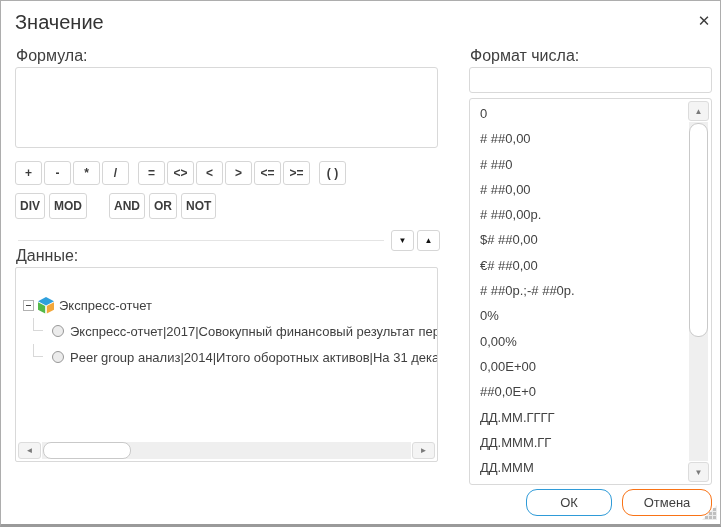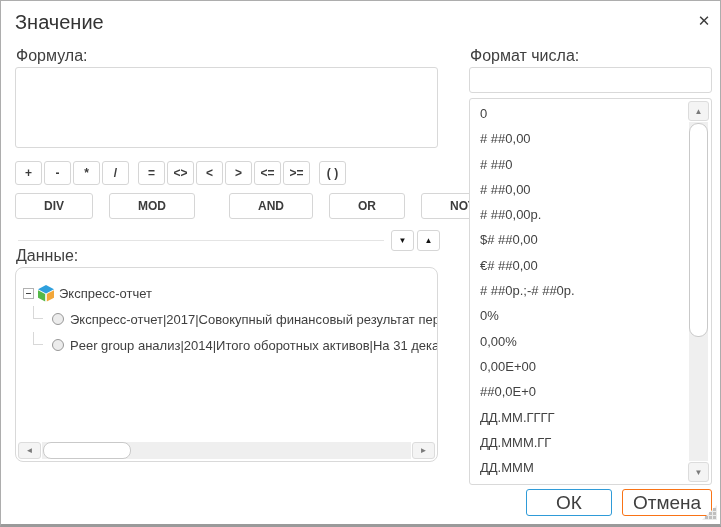--- a/index.html
+++ b/index.html
@@ -13,33 +13,33 @@
     display:flex; align-items:center; justify-content:center; font-size:15px; color:#3c3c3c; cursor:pointer; }
   .lbl { position:absolute; font-size:16px; color:#3f3f3f; }
   #lbl-formula { left:15px; top:46px; }
   #formula-input { position:absolute; left:14px; top:66px; width:423px; height:81px;
     border:1px solid #d9d9d9; border-radius:3px; resize:none; outline:none;
     font-size:13px; padding:6px; color:#3f3f3f; }
   .ops-row { position:absolute; left:14px; display:flex; align-items:stretch; }
   #ops1 { top:160px; }
   #ops1 .op { height:24px; min-width:27px; }
   #ops2 { top:192px; }
-  #ops2 .op { height:26px; padding:0 28px; margin-right:16px; }
+  #ops2 .op { height:26px; padding:0 4px; margin-right:4px; }
   .op { background:#fff; border:1px solid #d6d6d6; border-radius:3px; font-weight:bold;
     font-size:12px; color:#3c3c3c; margin-right:2px; cursor:pointer; }
   #ops1 .gap-left { margin-left:7px; }
   #ops2 .gap-left { margin-left:18px; }
   .sep { position:absolute; left:17px; top:239px; width:366px; height:1px; background:#e4e4e4; }
   .sort-btn { position:absolute; top:229px; width:23px; height:21px; background:#fff;
     border:1px solid #d6d6d6; border-radius:3px; font-size:8px; color:#111;
     display:flex; align-items:center; justify-content:center; cursor:pointer; }
   #btn-desc { left:390px; } #btn-asc { left:416px; }
   #lbl-data { left:15px; top:246px; }
   .treebox { position:absolute; left:14px; top:266px; width:423px; height:195px;
-    border:1px solid #d9d9d9; border-radius:8px; overflow:hidden; padding-top:12px; }
+    border:1px solid #d9d9d9; border-radius:2px; overflow:hidden; padding-top:24px; }
   .tree-row { position:relative; height:26px; display:flex; align-items:center;
     white-space:nowrap; overflow:hidden; font-size:13px; color:#3f3f3f; cursor:default; }
   .tree-row.group { padding-left:7px; }
   .tree-row.leaf { padding-left:36px; }
   .expand-box { width:11px; height:11px; border:1px solid #b2b2b2; background:#fff;
     position:relative; margin-right:3px; flex:none; cursor:pointer; }
   .expand-box::after { content:""; position:absolute; left:2px; right:2px; top:4px; border-top:1px solid #444; }
   .cube { width:18px; height:17px; margin-right:4px; flex:none; }
   .leaf .connector { position:absolute; left:17px; top:-8px; width:10px; height:21px;
     border-left:1px solid #d8d8d8; border-bottom:1px solid #d8d8d8; }
@@ -59,22 +59,22 @@
   .listbox { position:absolute; left:468px; top:97px; width:243px; height:387px;
     border:1px solid #d9d9d9; border-radius:3px; overflow:hidden; padding-top:2px; background:#fff; }
   .fmt-item { height:25.3px; line-height:25.3px; padding-left:10px; font-size:13px;
     color:#424242; width:215px; cursor:default; overflow:hidden; white-space:nowrap; }
   .vscroll { position:absolute; top:2px; right:2px; bottom:2px; width:21px; }
   .vscroll .scroll-btn { position:absolute; width:21px; height:20px; left:0; }
   #vs-up { top:0; } #vs-down { bottom:0; }
   .vs-track { position:absolute; top:21px; bottom:21px; left:1px; right:1px; background:#efefef; }
   .vs-thumb { position:absolute; top:1px; left:0; right:0; height:214px; background:#fff;
     border:1px solid #c9c9c9; border-radius:9px; cursor:pointer; }
-  .footer-btn { position:absolute; top:488px; height:27px; background:#fff; border-radius:3px;
-    font-size:19px; color:#3f3f3f; cursor:pointer; }
+  .footer-btn { position:absolute; top:488px; height:27px; background:#fff; border-radius:11px;
+    font-size:13px; color:#3f3f3f; cursor:pointer; }
   #ok-btn { left:525px; width:86px; border:1px solid #2f9bd8; }
   #cancel-btn { left:621px; width:90px; border:1px solid #f97316; }
   .grip { position:absolute; right:3px; bottom:4px; cursor:nwse-resize; }
 </style>
 </head>
 <body>
 
 <div class="dialog">
   <div class="title">Значение</div>
   <div class="close-btn">✕</div>

